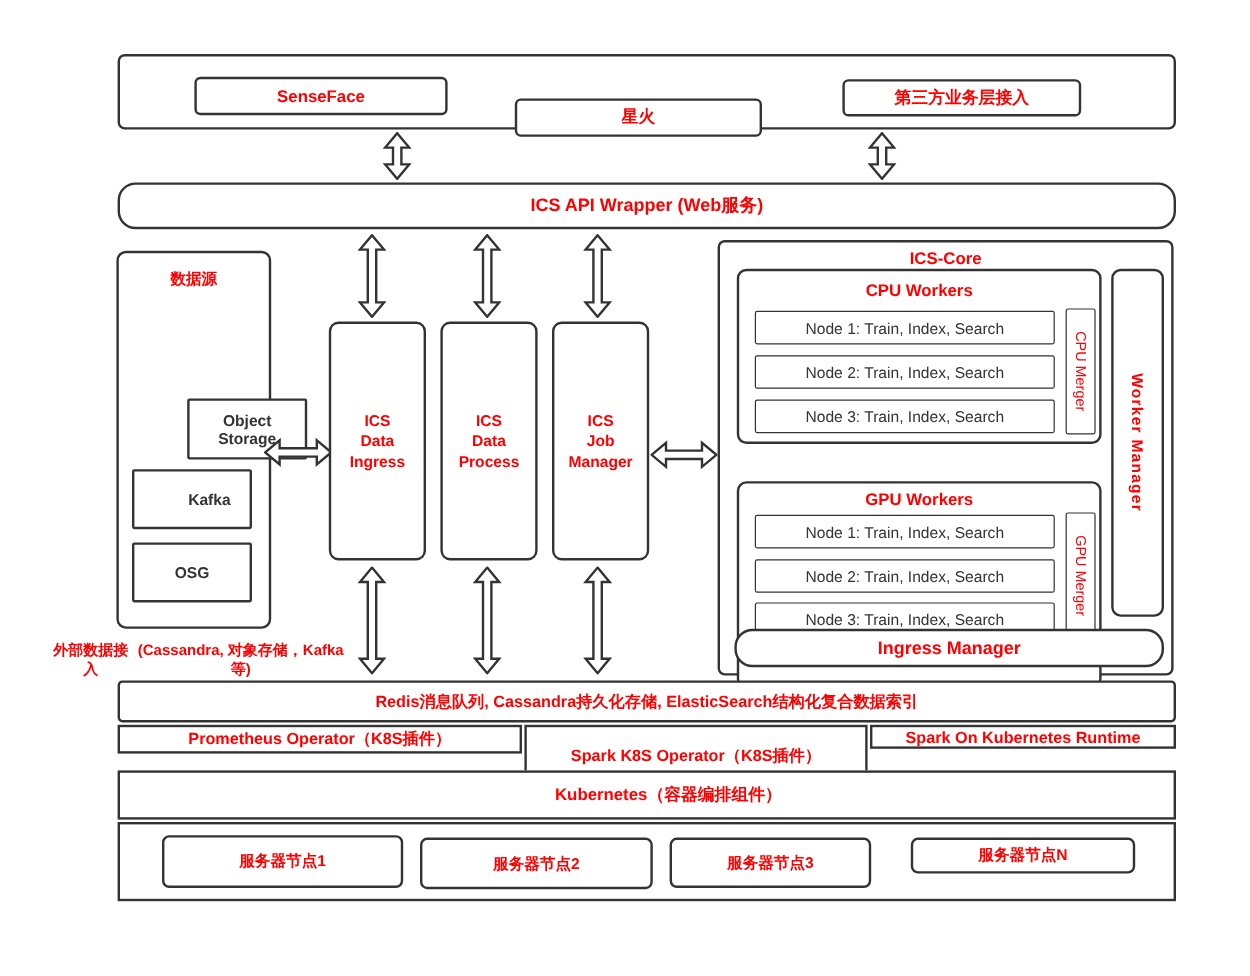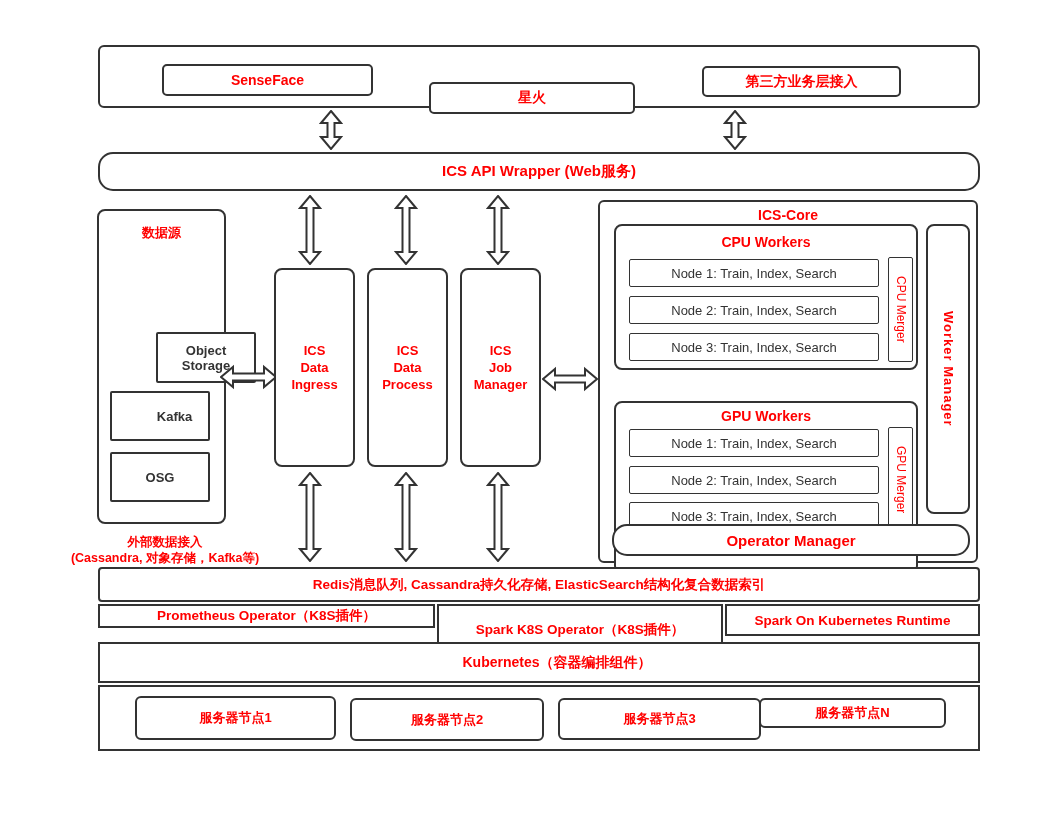--- a/index.html
+++ b/index.html
@@ -135,34 +135,34 @@
   <div class="abs box r8" style="left:14px;top:158px;width:304px;height:173px;margin-top:41px;">
     <div class="abs center red f14" style="left:0;top:4px;width:100%;height:18px;">GPU Workers</div>
     <div class="abs nodeRow r2 center ink f13" style="left:13px;top:26px;width:250px;height:28px;">Node 1: Train, Index, Search</div>
     <div class="abs nodeRow r2 center ink f13" style="left:13px;top:63px;width:250px;height:28px;">Node 2: Train, Index, Search</div>
     <div class="abs nodeRow r2 center ink f13" style="left:13px;top:99px;width:250px;height:28px;">Node 3: Train, Index, Search</div>
     <div class="abs nodeRow r2 center f12 vtext" style="left:272px;top:24px;width:25px;height:105px;color:var(--accent);">GPU Merger</div>
   </div>
 
   <div class="abs box r8 center red f13 vtext" style="left:326px;top:22px;width:44px;height:290px;letter-spacing:1px;">Worker Manager</div>
 
-  <div class="abs box r4 center red f15" style="left:12px;top:322px;width:358px;height:32px;">Operator Manager</div>
+  <div class="abs box r4 center red f15" style="left:12px;top:322px;width:358px;height:32px;">Ingress Manager</div>
 </div>
 
-<div class="abs center red" style="left:40px;top:533px;width:250px;height:34px;flex-direction:column;font-size:12.5px;line-height:16px;">
+<div class="abs center red" style="left:40px;top:533px;width:250px;height:34px;flex-direction:row;font-size:12.5px;line-height:16px;">
   <span>外部数据接入</span>
   <span>(Cassandra, 对象存储，Kafka等)</span>
 </div>
 
 <div class="abs box r4 center red" style="left:98px;top:567px;width:882px;height:35px;font-size:13.5px;">Redis消息队列, Cassandra持久化存储, ElasticSearch结构化复合数据索引</div>
 
 <div class="abs box center red" style="left:98px;top:604px;width:337px;height:24px;font-size:13.5px;">Prometheus Operator（K8S插件）</div>
 <div class="abs box center red" style="left:437px;top:604px;width:286px;height:52px;font-size:13.5px;">Spark K8S Operator（K8S插件）</div>
-<div class="abs box center red" style="left:725px;top:604px;width:255px;height:32px;font-size:13.5px;">Spark On Kubernetes Runtime</div>
+<div class="abs box center red" style="left:725px;top:604px;width:255px;height:20px;font-size:13.5px;">Spark On Kubernetes Runtime</div>
 
 <div class="abs box center red f14" style="left:98px;top:642px;width:882px;height:41px;padding-left:36px;">Kubernetes（容器编排组件）</div>
 
 <div class="abs box" style="left:98px;top:685px;width:882px;height:66px;">
   <div class="abs box r6 center red f13" style="left:35px;top:9px;width:201px;height:44px;">服务器节点1</div>
   <div class="abs box r6 center red f13" style="left:250px;top:11px;width:194px;height:43px;">服务器节点2</div>
-  <div class="abs box r6 center red f13" style="left:458px;top:11px;width:203px;height:42px;">服务器节点3</div>
+  <div class="abs box r6 center red f13" style="left:458px;top:11px;width:168px;height:42px;">服务器节点3</div>
   <div class="abs box r6 center red f13" style="left:659px;top:11px;width:187px;height:30px;">服务器节点N</div>
 </div>
 
 </body></html>

